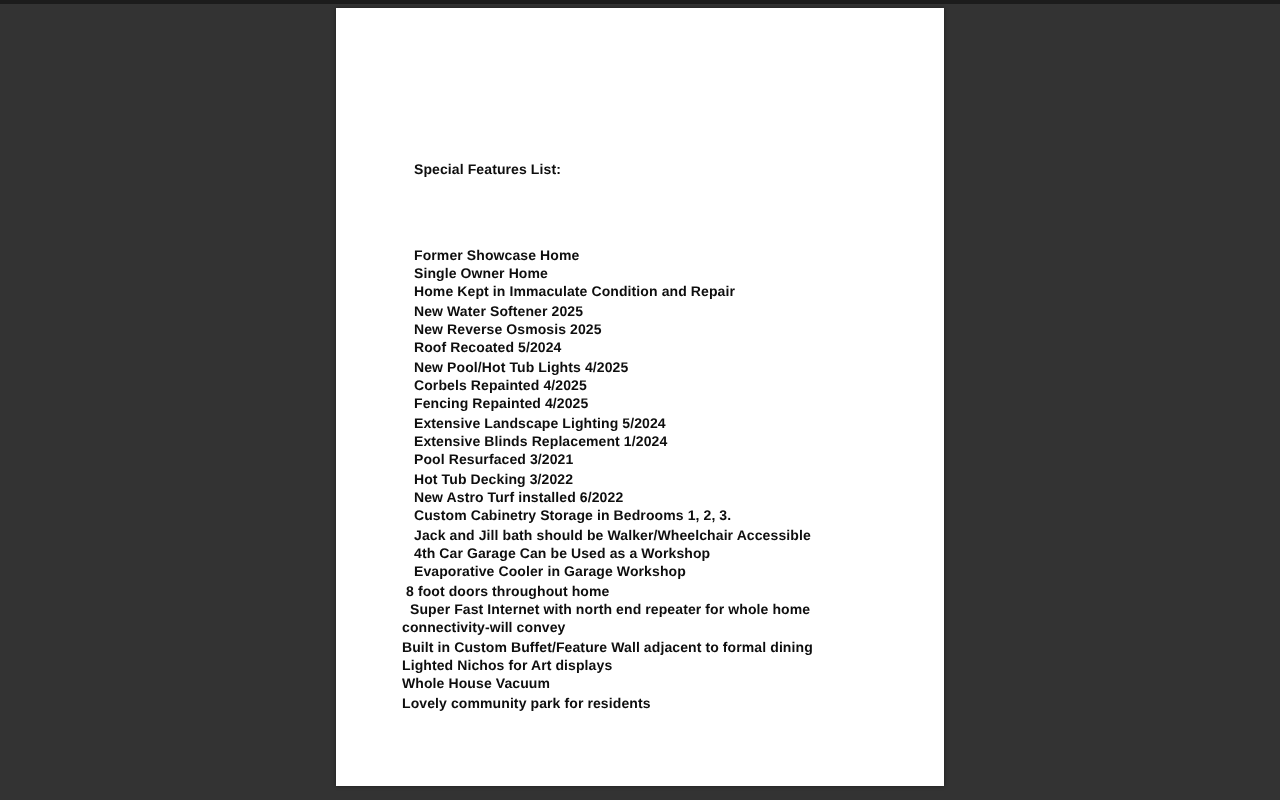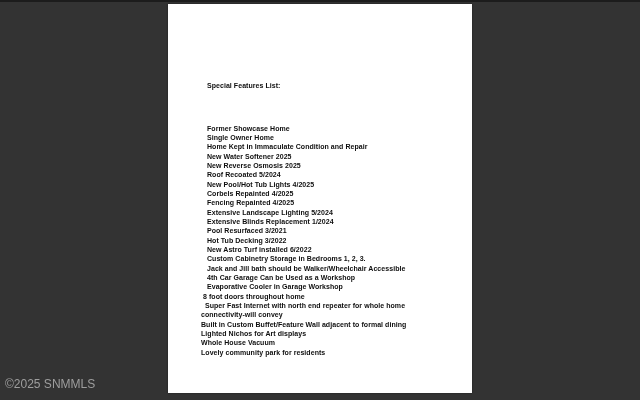--- a/index.html
+++ b/index.html
@@ -55,14 +55,13 @@
 <div class="canvas">
   <div class="top-strip"></div>
 
   <div class="page">
     <div class="page-text">
       <div class="heading">Special Features List:</div>
       <div class="features"><div class="feature-line">   Former Showcase Home</div><div class="feature-line">   Single Owner Home</div><div class="feature-line">   Home Kept in Immaculate Condition and Repair</div><div class="feature-line">   New Water Softener 2025</div><div class="feature-line">   New Reverse Osmosis 2025</div><div class="feature-line">   Roof Recoated 5/2024</div><div class="feature-line">   New Pool/Hot Tub Lights 4/2025</div><div class="feature-line">   Corbels Repainted 4/2025</div><div class="feature-line">   Fencing Repainted 4/2025</div><div class="feature-line">   Extensive Landscape Lighting 5/2024</div><div class="feature-line">   Extensive Blinds Replacement 1/2024</div><div class="feature-line">   Pool Resurfaced 3/2021</div><div class="feature-line">   Hot Tub Decking 3/2022</div><div class="feature-line">   New Astro Turf installed 6/2022</div><div class="feature-line">   Custom Cabinetry Storage in Bedrooms 1, 2, 3.</div><div class="feature-line">   Jack and Jill bath should be Walker/Wheelchair Accessible</div><div class="feature-line">   4th Car Garage Can be Used as a Workshop</div><div class="feature-line">   Evaporative Cooler in Garage Workshop</div><div class="feature-line"> 8 foot doors throughout home</div><div class="feature-line">  Super Fast Internet with north end repeater for whole home</div><div class="feature-line">connectivity-will convey</div><div class="feature-line">Built in Custom Buffet/Feature Wall adjacent to formal dining</div><div class="feature-line">Lighted Nichos for Art displays</div><div class="feature-line">Whole House Vacuum</div><div class="feature-line">Lovely community park for residents</div></div>
     </div>
   </div>
 
-  <div class="watermark">©2025 SNMMLS</div>
 </div>
 
 </body></html>

